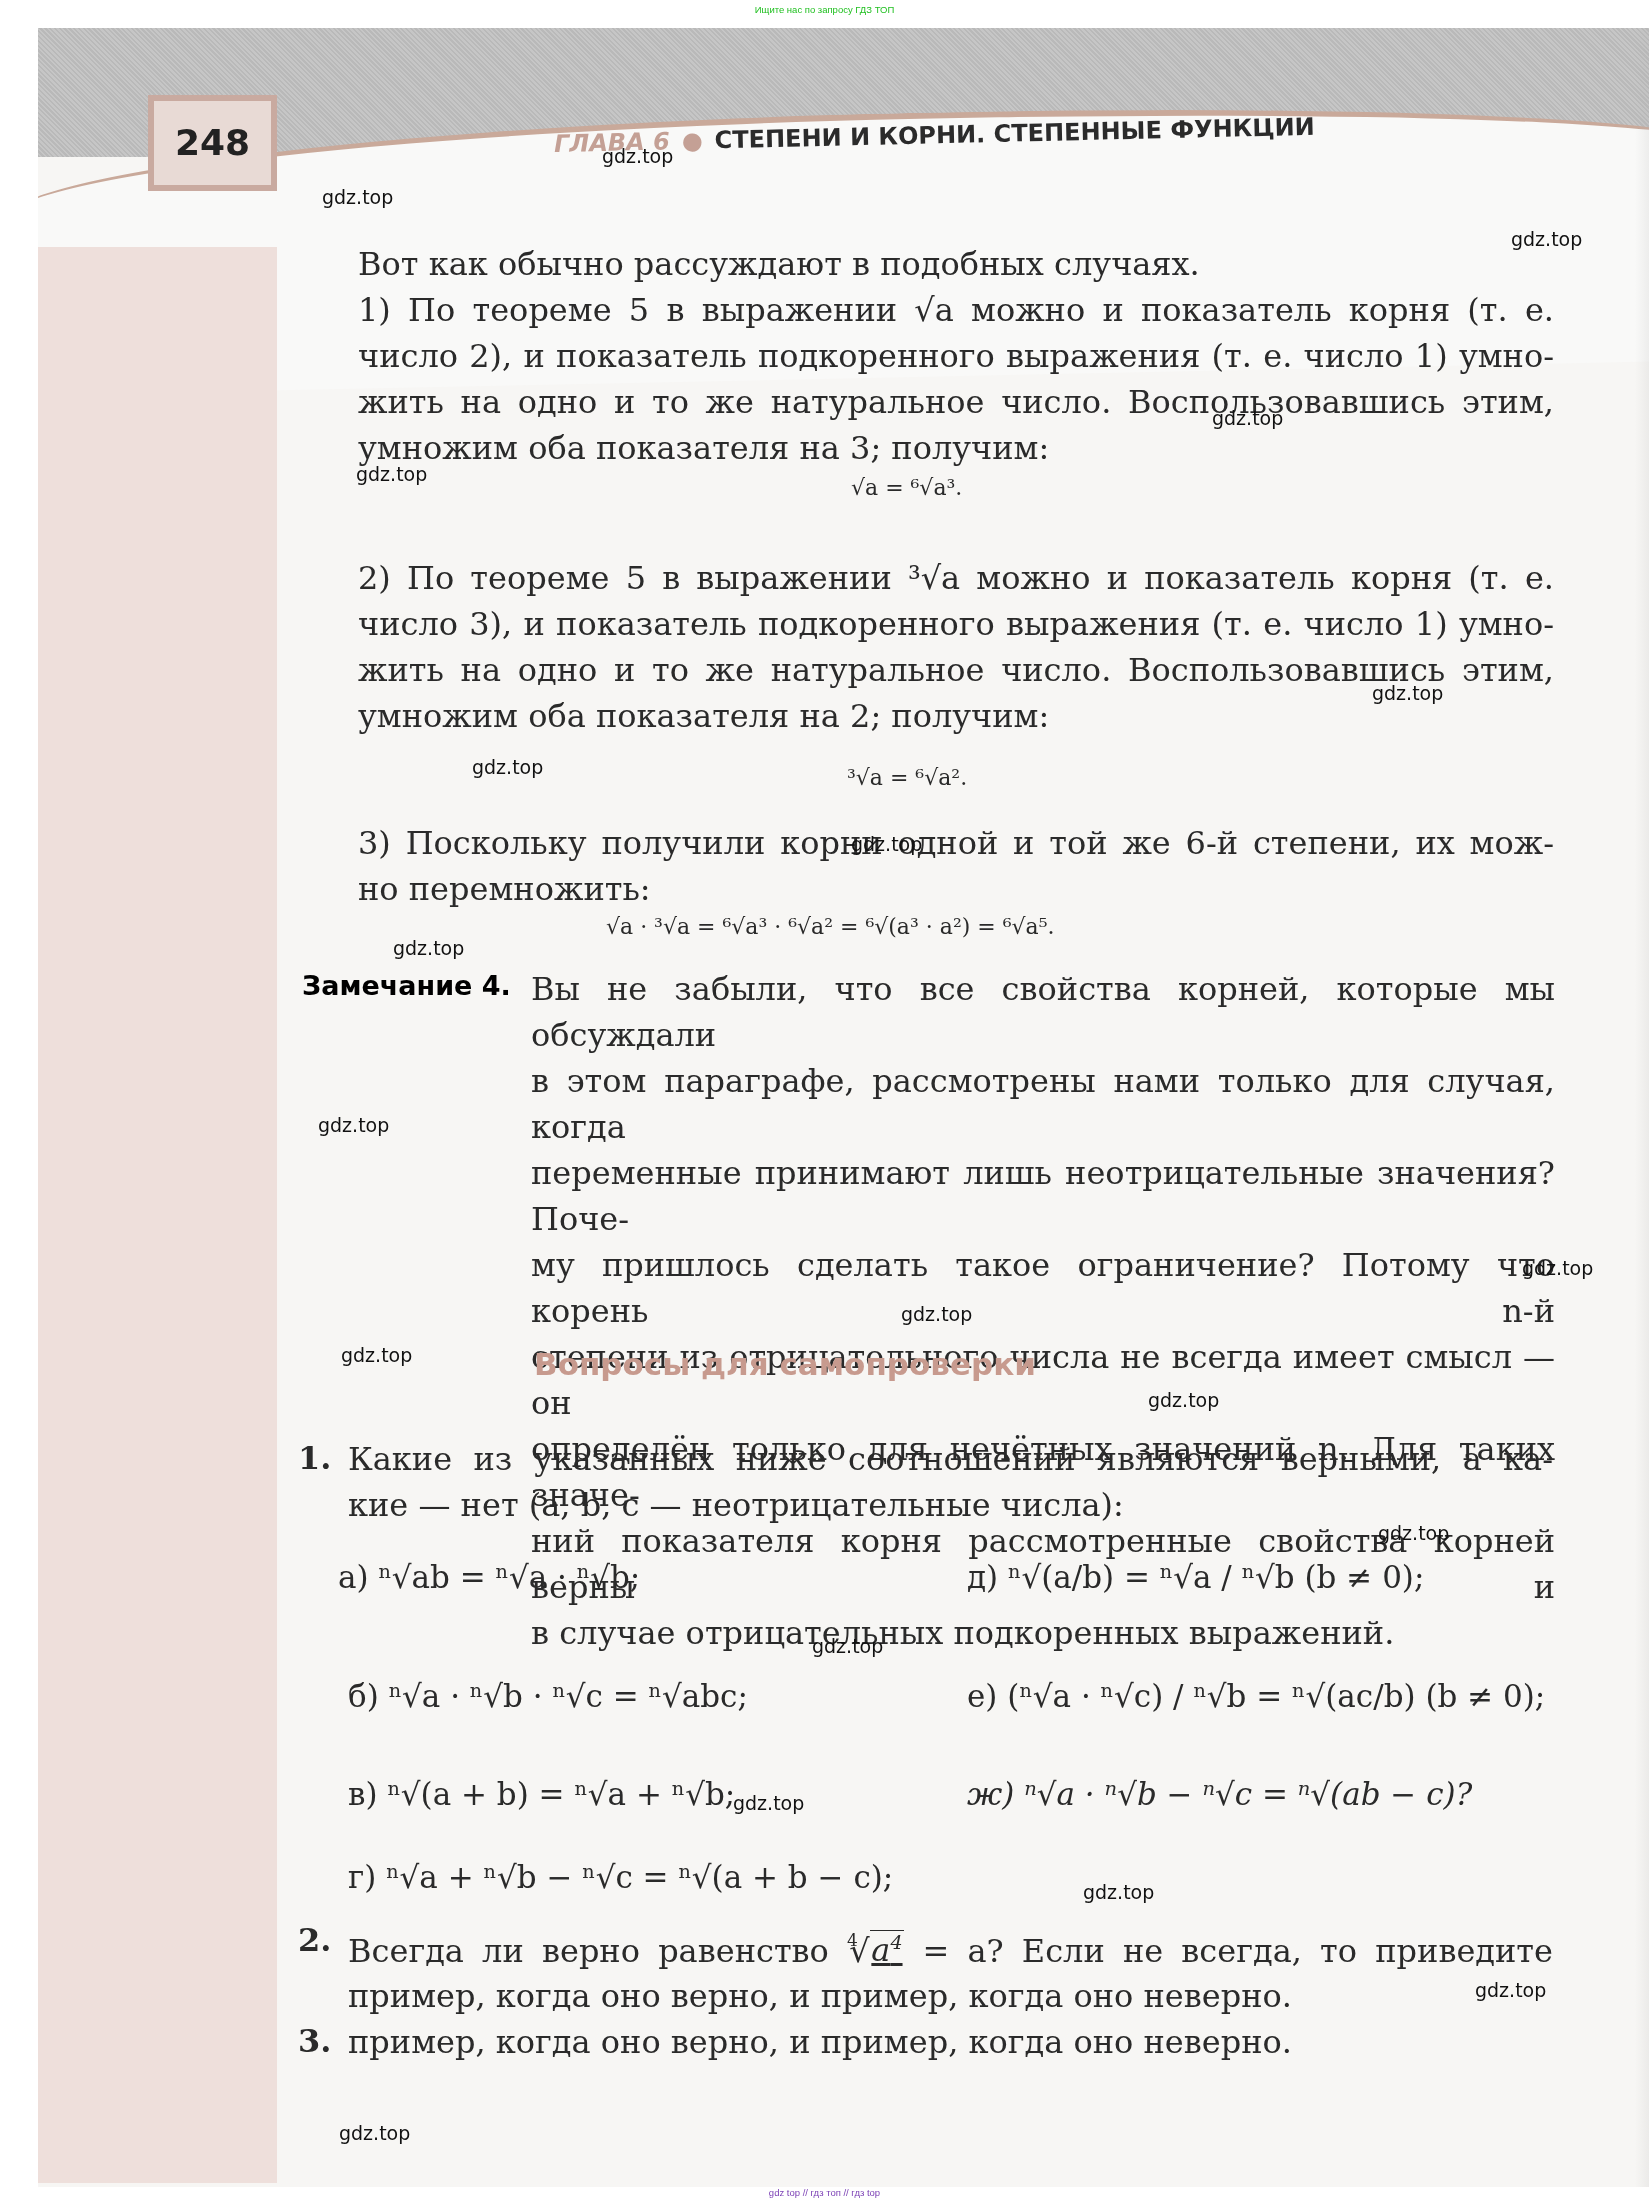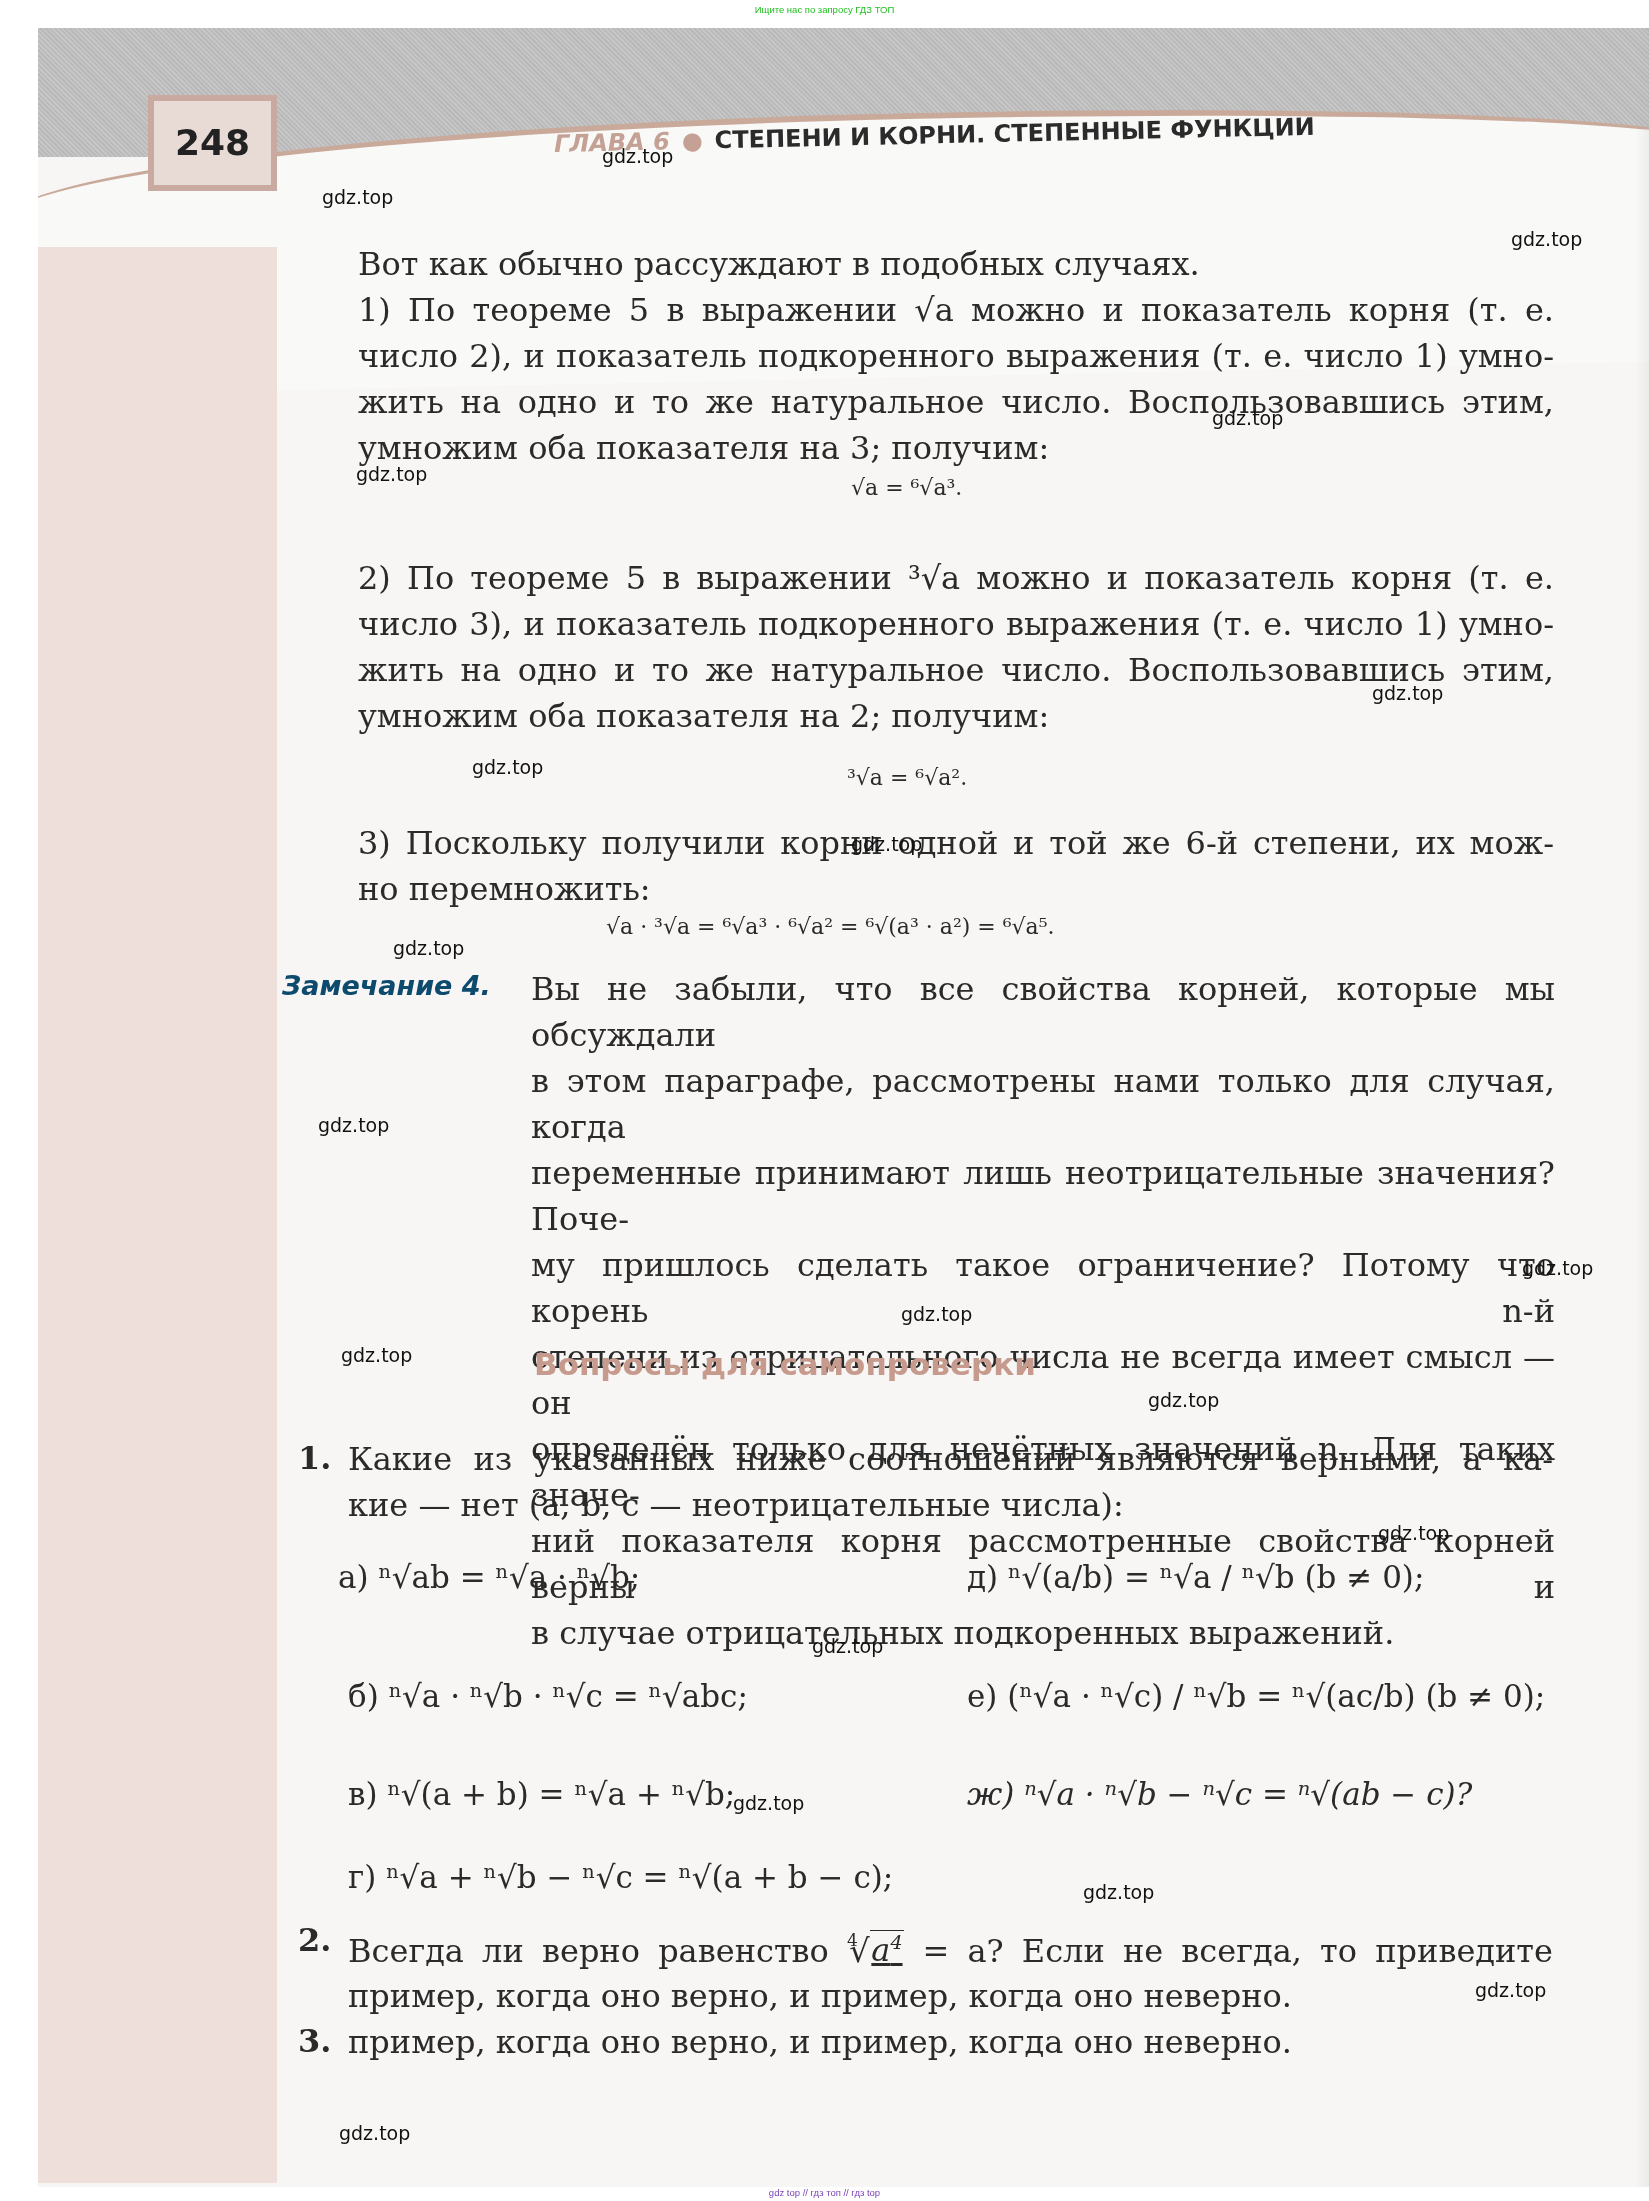--- a/index.html
+++ b/index.html
@@ -57,22 +57,22 @@
   .text { position: absolute; left: 320px; width: 1196px; font-size: 32px; line-height: 46px; }
   .p { margin: 0; text-align: justify; text-align-last: justify; }
   .p.last { text-align-last: left; }
   .formula { position: absolute; font-size: 22px; white-space: nowrap; font-family: "DejaVu Serif", serif; }
   .i { font-style: italic; }
   .rad { display: inline-block; position: relative; }
   .rad .idx { font-size: 17px; vertical-align: 15.5px; margin-right: -8.6px; }
   .rad .body { border-top: 1.7px solid #2a2a2a; padding: 0 1.7px; text-decoration: underline; }
   sup { font-size: 19px; }
   .remark-label {
-    position: absolute; left: 244px; font-family: "DejaVu Sans", sans-serif; font-weight: bold;
-    font-size: 27px; color: #0c4a6e; white-space: nowrap; font-style: italic;
+    position: absolute; left: 264px; font-family: "DejaVu Sans", sans-serif; font-weight: bold;
+    font-size: 27px; color: #000000; white-space: nowrap;
   }
   .section-title {
     position: absolute; left: 496px; top: 1318px; font-family: "DejaVu Sans", sans-serif;
     font-weight: bold; font-size: 31px; color: #c79a8e; white-space: nowrap;
   }
   .qnum { position: absolute; font-weight: bold; font-size: 32px; }
   .item { position: absolute; font-size: 31px; white-space: nowrap; }
   .bottom-footer {
     position: absolute; left: 0; top: 2187px; width: 1649px; height: 14.6px; text-align: center;
     font-family: "Liberation Sans", sans-serif; font-size: 9.5px; color: #7a3fb5; background:#fff;

